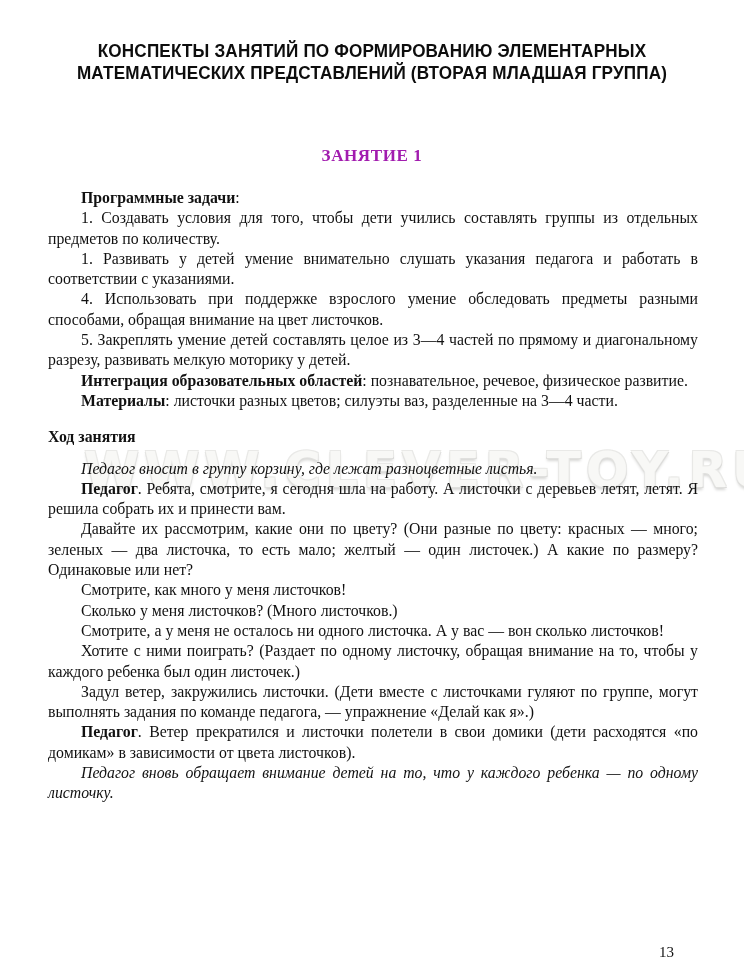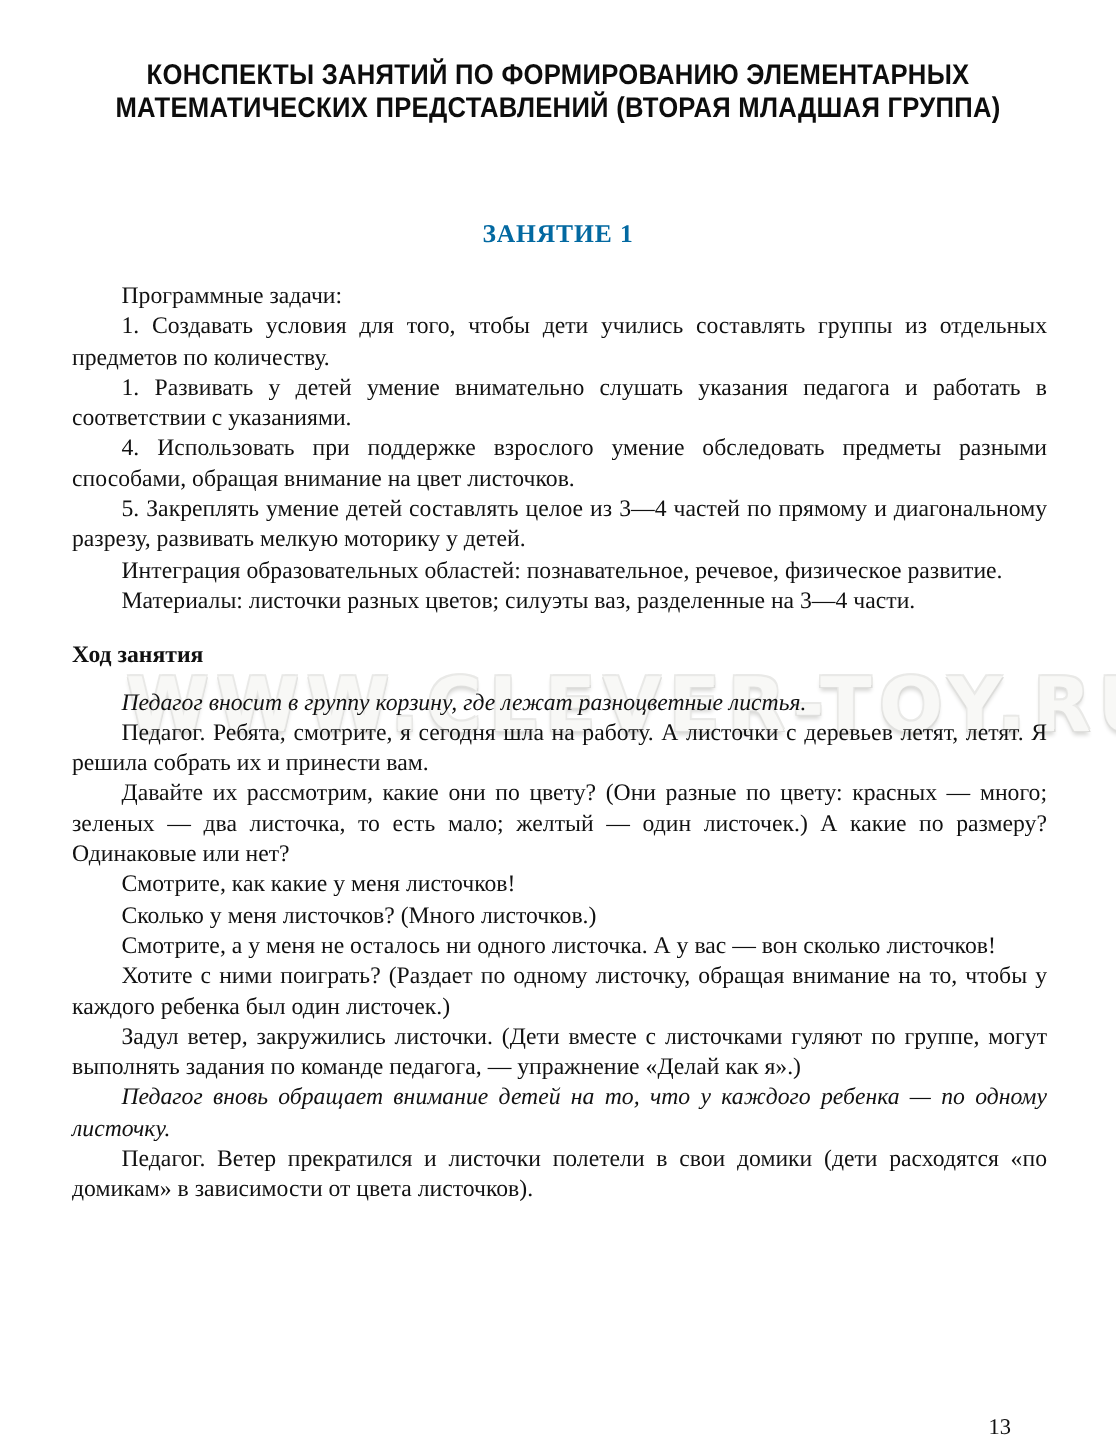--- a/index.html
+++ b/index.html
@@ -31,21 +31,21 @@
   }
   .lesson-title {
     position:absolute;
     top:146px; left:0; right:0;
     margin:0;
     text-align:center;
     font-family:"Liberation Serif","DejaVu Serif",serif;
     font-weight:700;
     font-size:17px;
     letter-spacing:0.6px;
-    color:#0369a1;
+    color:#a21caf;
     z-index:2;
   }
   .watermark {
     position:absolute;
     top:441px; left:84px;
     font-family:"DejaVu Sans",sans-serif;
     font-weight:700;
     font-size:50px;
     letter-spacing:5px;
     white-space:nowrap;
@@ -62,21 +62,21 @@
   .content {
     position:absolute;
     top:188px; left:48px;
     width:650px;
     font-size:15.8px;
     line-height:20.3px;
     text-align:justify;
     z-index:1;
   }
   .para { margin:0; text-indent:33px; }
-  .para .lead { font-weight:400;margin-top:14px; }
+  .para .lead { font-weight:700;margin-top:14px; }
   .italic { font-style:italic; }
   .section-heading {
     text-indent:0;
     font-weight:700;
     margin:16px 0 11px 0;
   }
   .page-number {
     position:absolute;
     top:944px; right:70px;
     font-size:15px;
@@ -104,24 +104,24 @@
     <p class="para"><span>4. Использовать при поддержке взрослого умение обследовать предметы разными способами, обращая внимание на цвет листочков.</span></p>
     <p class="para"><span>5. Закреплять умение детей составлять целое из 3—4 частей по прямому и диагональному разрезу, развивать мелкую моторику у детей.</span></p>
     <p class="para"><b class="lead">Интеграция образовательных областей</b><span>: познавательное, речевое, физическое развитие.</span></p>
     <p class="para"><b class="lead">Материалы</b><span>: листочки разных цветов; силуэты ваз, разделенные на 3—4 части.</span></p>
 
     <p class="para section-heading">Ход занятия</p>
 
     <p class="para italic"><span>Педагог вносит в группу корзину, где лежат разноцветные листья.</span></p>
     <p class="para"><b class="lead">Педагог</b><span>. Ребята, смотрите, я сегодня шла на работу. А листочки с деревьев летят, летят. Я решила собрать их и принести вам.</span></p>
     <p class="para"><span>Давайте их рассмотрим, какие они по цвету? (Они разные по цвету: красных — много; зеленых — два листочка, то есть мало; желтый — один листочек.) А какие по размеру? Одинаковые или нет?</span></p>
-    <p class="para"><span>Смотрите, как какие у меня листочков!</span></p>
+    <p class="para"><span>Смотрите, как много у меня листочков!</span></p>
     <p class="para"><span>Сколько у меня листочков? (Много листочков.)</span></p>
     <p class="para"><span>Смотрите, а у меня не осталось ни одного листочка. А у вас — вон сколько листочков!</span></p>
     <p class="para"><span>Хотите с ними поиграть? (Раздает по одному листочку, обращая внимание на то, чтобы у каждого ребенка был один листочек.)</span></p>
     <p class="para"><span>Задул ветер, закружились листочки. (Дети вместе с листочками гуляют по группе, могут выполнять задания по команде педагога, — упражнение «Делай как я».)</span></p>
+    <p class="para"><b class="lead">Педагог</b><span>. Ветер прекратился и листочки полетели в свои домики (дети расходятся «по домикам» в зависимости от цвета листочков).</span></p>
     <p class="para italic"><span>Педагог вновь обращает внимание детей на то, что у каждого ребенка — по одному листочку.</span></p>
-    <p class="para"><b class="lead">Педагог</b><span>. Ветер прекратился и листочки полетели в свои домики (дети расходятся «по домикам» в зависимости от цвета листочков).</span></p>
   </main>
 
   <div class="page-number">13</div>
 
 </div>
 
 </body></html>

